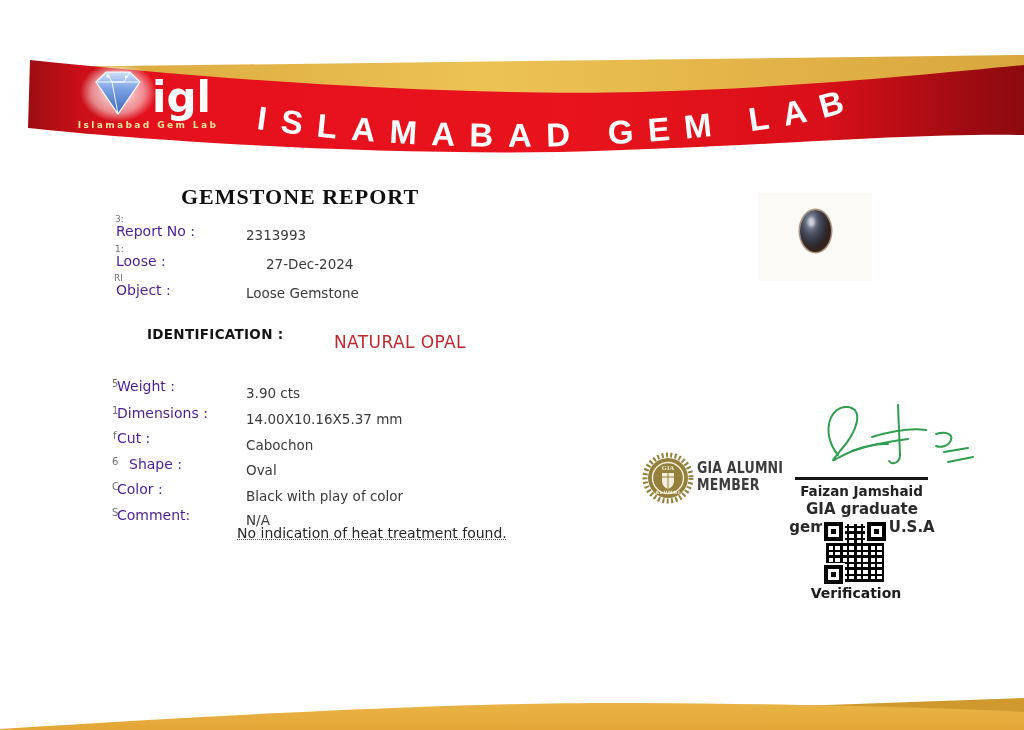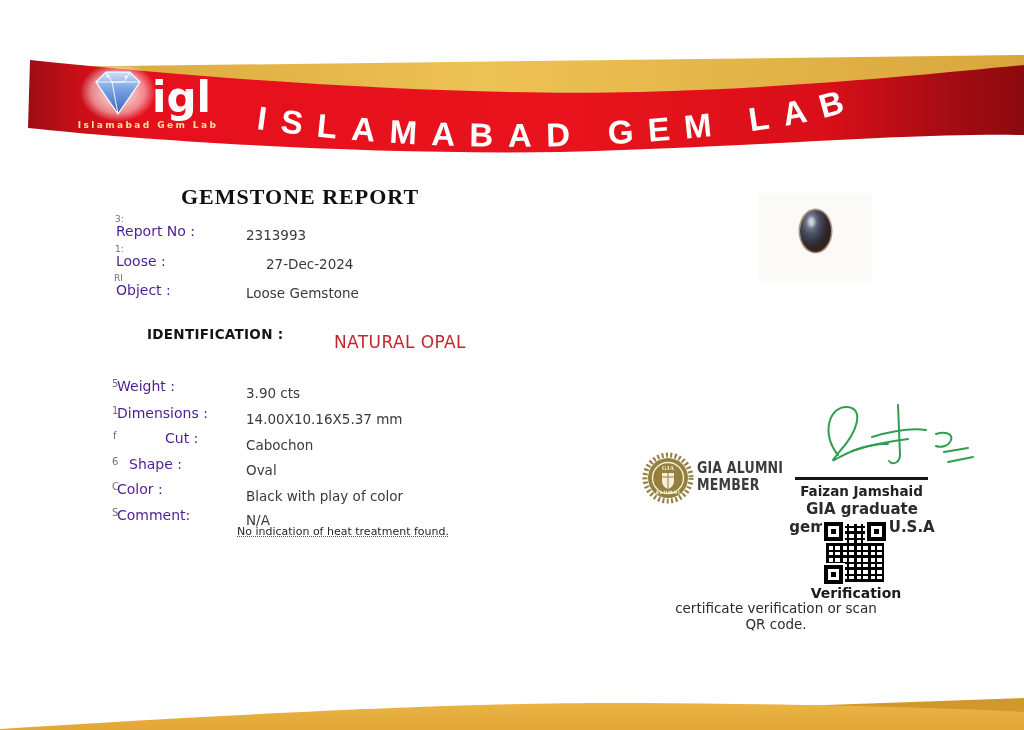--- a/index.html
+++ b/index.html
@@ -27,21 +27,21 @@
 
   .ident-label{
     position:absolute;left:147px;top:326px;
     font-size:13.5px;font-weight:bold;color:#151515;letter-spacing:.3px;
   }
   .ident-value{
     position:absolute;left:334px;top:332px;
     font-size:17px;color:#c0272d;letter-spacing:.4px;
   }
   .treatment{
-    position:absolute;left:237px;top:525px;font-size:11px;color:#262626;
+    position:absolute;left:237px;top:525px;font-size:14px;color:#262626;
     text-decoration:underline dotted 1px #555;
   }
 
   
   .gem-photo{
     position:absolute;left:758px;top:193px;width:114px;height:88px;
     background:#fbfaf7;
   }
   .gem-stone{
     position:absolute;left:42px;top:17px;width:31px;height:42px;
@@ -164,21 +164,21 @@
 
   <span class="ghost" style="left:112px;top:378px;font-size:10px;">5</span>
   <span class="flabel" style="left:117px;top:378px;">Weight :</span>
   <span class="fvalue" style="top:385px;">3.90 cts</span>
 
   <span class="ghost" style="left:112px;top:405px;font-size:10px;">1</span>
   <span class="flabel" style="left:117px;top:405px;">Dimensions :</span>
   <span class="fvalue" style="top:411px;">14.00X10.16X5.37 mm</span>
 
   <span class="ghost" style="left:113px;top:430px;font-size:10px;">f</span>
-  <span class="flabel" style="left:117px;top:430px;margin-left:48px;">Cut :</span>
+  <span class="flabel" style="left:117px;top:430px;">Cut :</span>
   <span class="fvalue" style="top:437px;">Cabochon</span>
 
   <span class="ghost" style="left:112px;top:456px;font-size:10px;">6</span>
   <span class="flabel" style="left:129px;top:456px;">Shape :</span>
   <span class="fvalue" style="top:462px;">Oval</span>
 
   <span class="ghost" style="left:112px;top:481px;font-size:10px;">C</span>
   <span class="flabel" style="left:117px;top:481px;">Color :</span>
   <span class="fvalue" style="top:488px;">Black with play of color</span>
 
@@ -217,21 +217,20 @@
 
   <div class="qr">
     <div class="qr-noise"></div>
     <div class="finder" style="left:2px;top:2px;"></div>
     <div class="finder" style="right:2px;top:2px;"></div>
     <div class="finder" style="left:2px;bottom:2px;"></div>
   </div>
   <div class="qr-label">Verification</div>
 
   <div class="verify-note">
-    <div>certificate verification or scan QR code.</div>
   </div>
 
   <svg class="footer-svg" width="1024" height="80" viewBox="0 0 1024 80">
     <defs>
       <linearGradient id="footGold" x1="0" y1="0" x2="0" y2="1">
         <stop offset="0" stop-color="#e9b445"></stop>
         <stop offset="1" stop-color="#e3a637"></stop>
       </linearGradient>
     </defs>
     <path d="M520,66 L1024,48 L1024,64 C800,60 640,64 520,66 Z" fill="#d0992e"></path>

